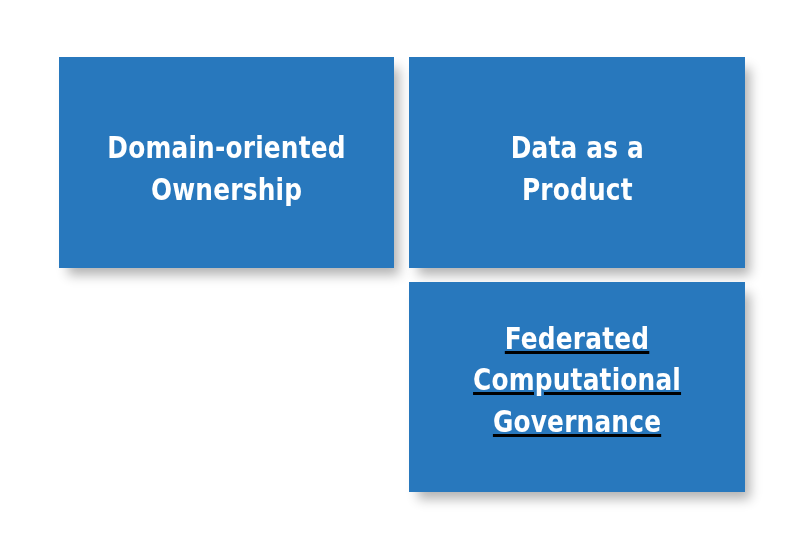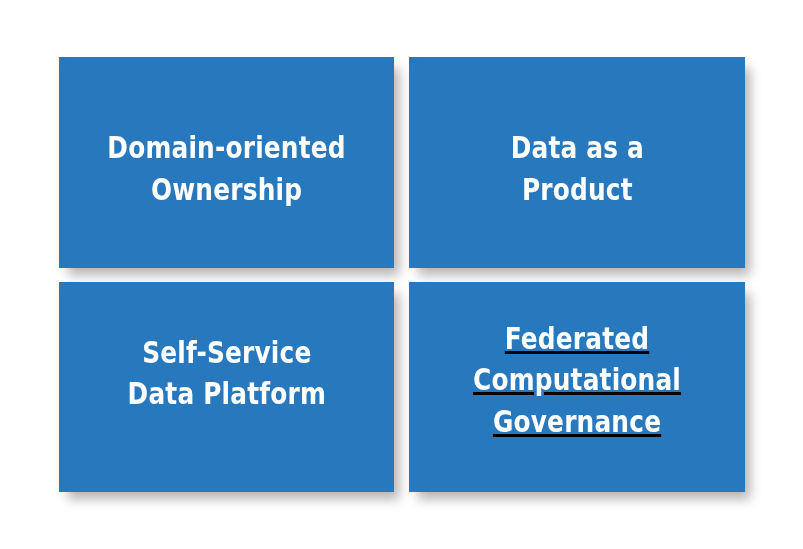--- a/index.html
+++ b/index.html
@@ -68,24 +68,20 @@
   <div class="tile row1" id="tile-domain-oriented-ownership">
     <div class="tile-label">Domain-oriented
 Ownership</div>
   </div>
 
   <div class="tile row1" id="tile-data-as-a-product">
     <div class="tile-label">Data as a
 Product</div>
   </div>
 
-  <div class="tile row2" id="tile-self-service-data-platform">
-    <div class="tile-label">Self-Service
-Data Platform</div>
-  </div>
 
   <div class="tile row2 three-line" id="tile-federated-computational-governance">
     <div class="tile-label">Federated
 Computational
 Governance</div>
   </div>
 
 </div>
 
 </body></html>

